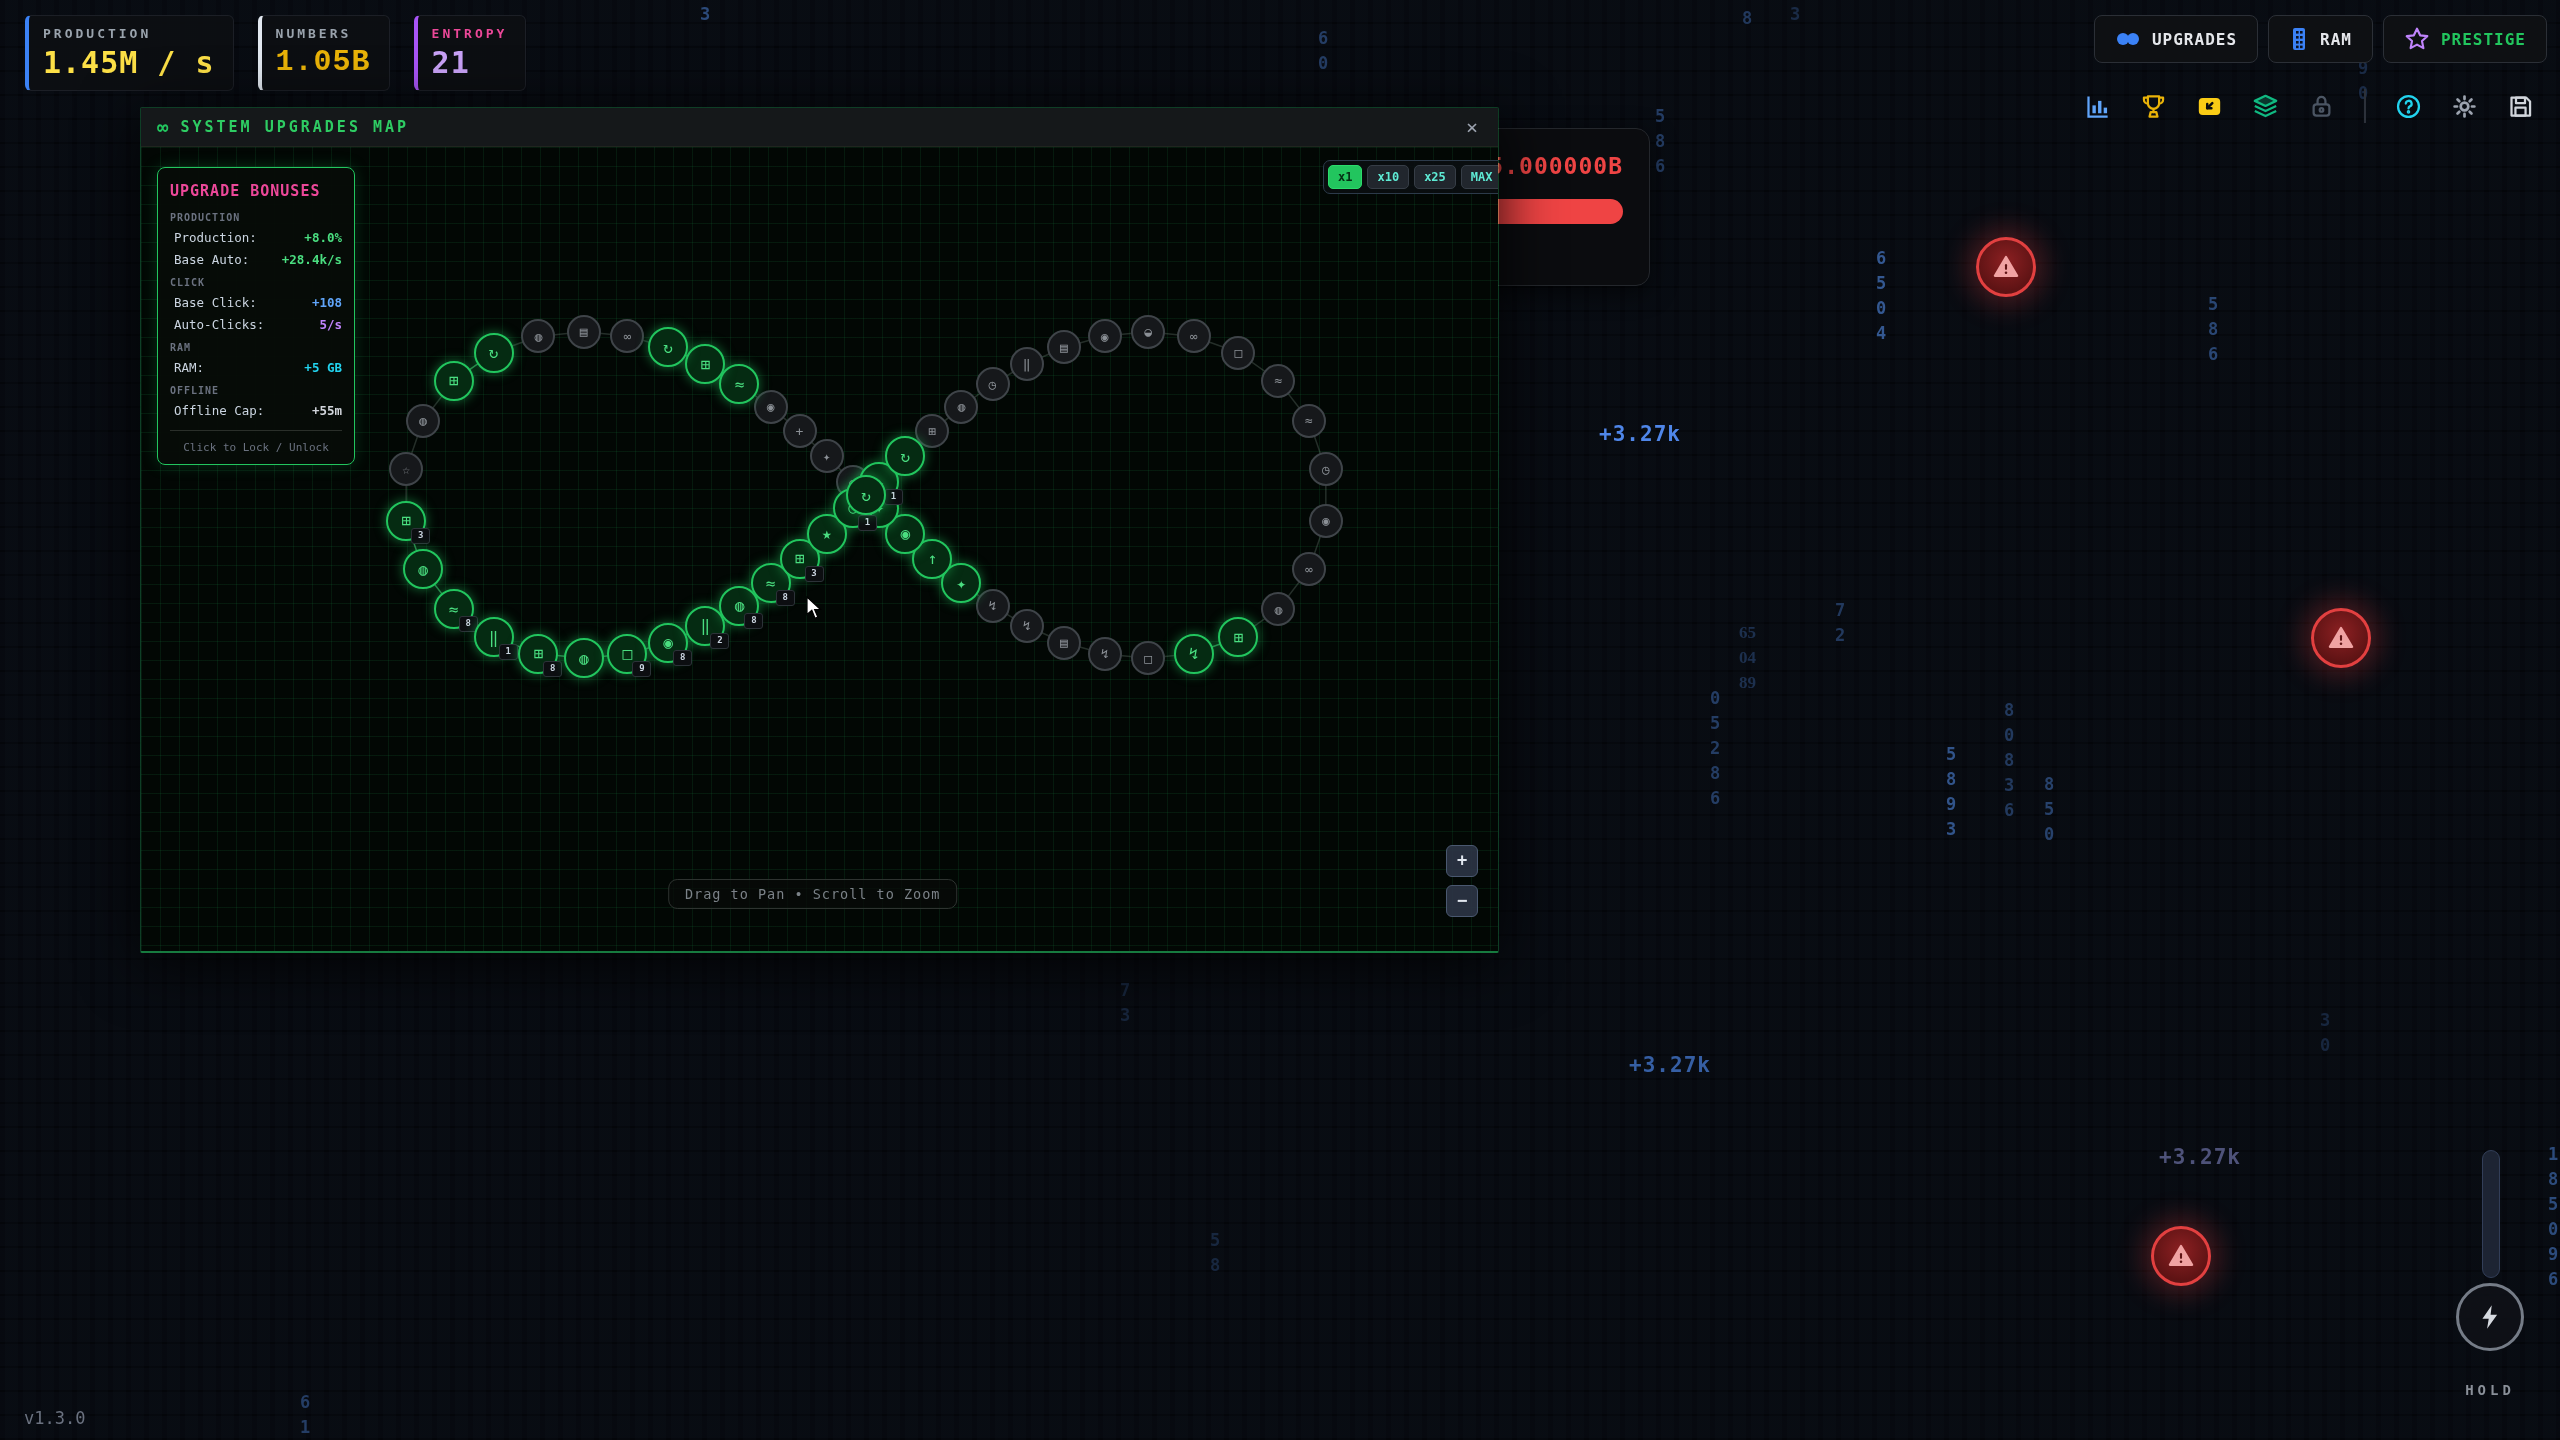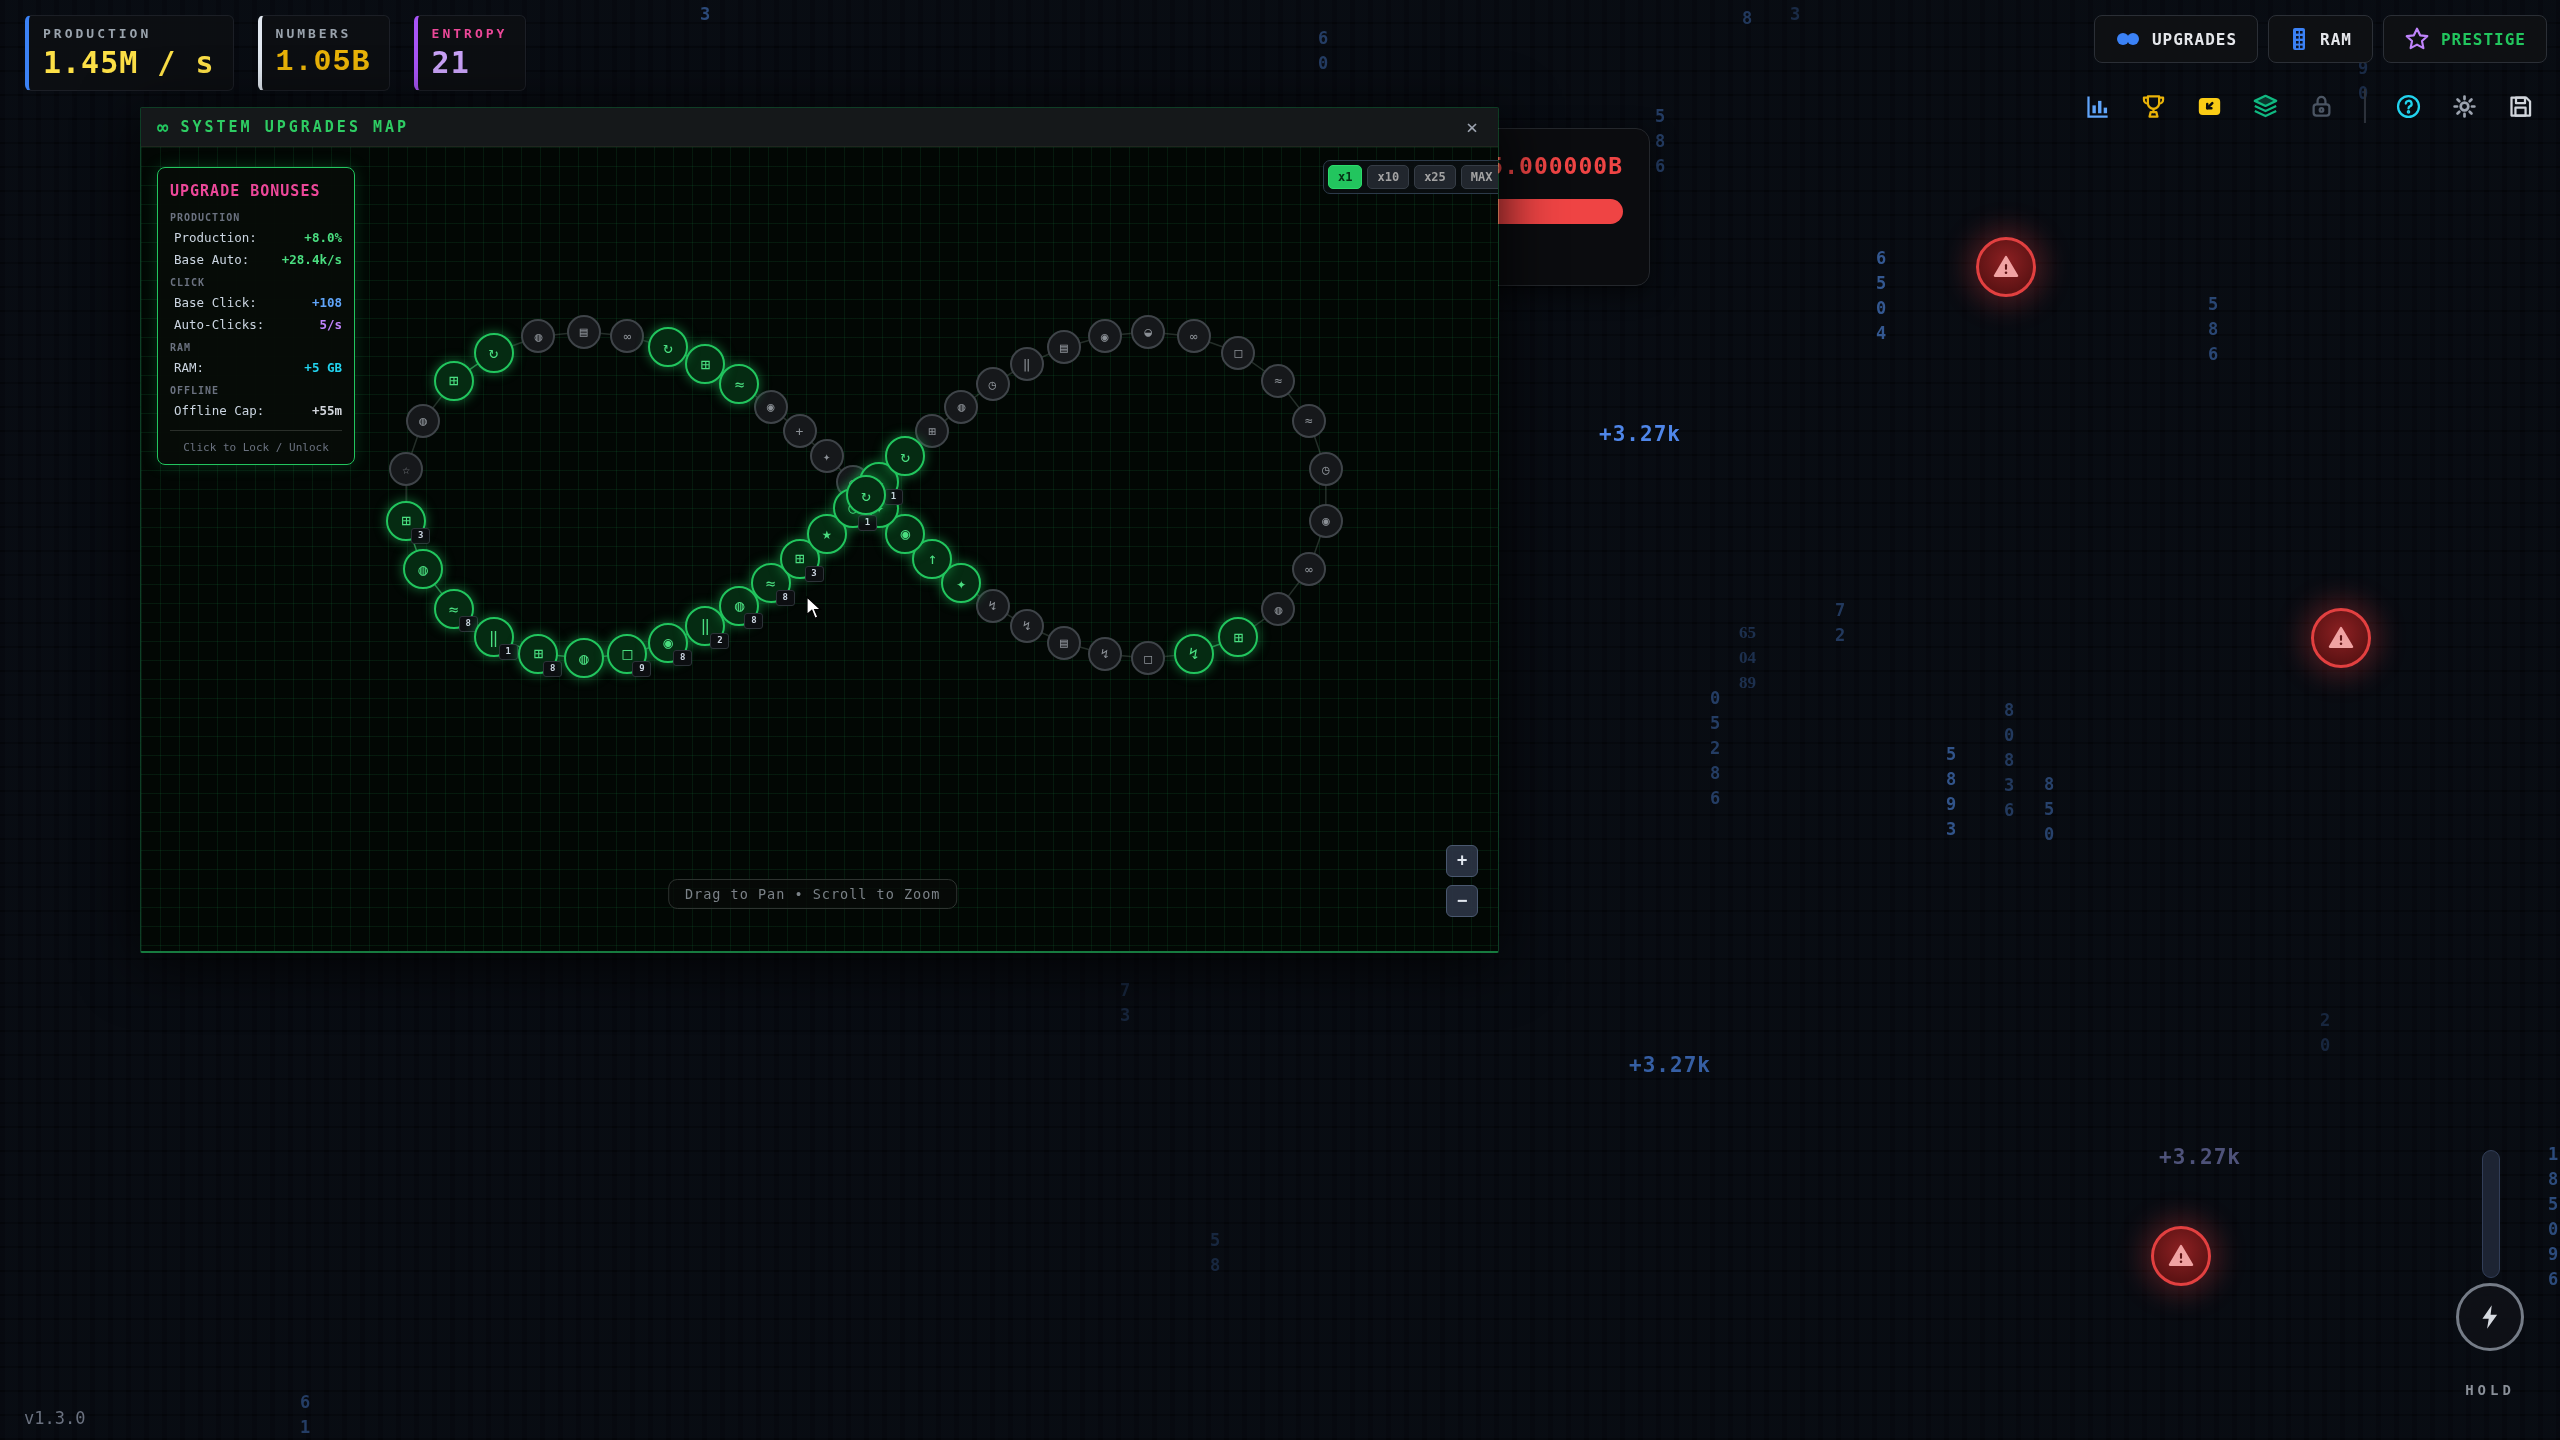--- a/index.html
+++ b/index.html
@@ -64,21 +64,21 @@
     padding:14px 12px 10px 12px;z-index:5;cursor:pointer;}
   .bonus-title{color:#ec4899;font-size:15px;font-weight:bold;letter-spacing:1px;margin-bottom:12px;}
   .bonus-section-h{color:#6b7280;font-size:10px;font-weight:bold;letter-spacing:1px;margin:10px 0 6px 0;}
   .bonus-row{display:flex;justify-content:space-between;color:#cbd5e1;font-size:12.5px;margin:7px 0 7px 4px;}
   .bonus-row .v{font-weight:bold;}
   .bonus-footer{border-top:1px solid #2a2f2a;margin-top:12px;padding-top:10px;text-align:center;
     color:#6b7280;font-size:11px;}
   
   .multipliers{position:absolute;left:1182px;top:13px;display:flex;gap:5px;background:rgba(10,14,18,.85);
     border:1px solid #2c3a4a;border-radius:7px;padding:4px;z-index:5;justify-content:center;}
-  .mult{background:#21262d;border:1px solid #363d46;border-radius:5px;color:#a3a3a3;
+  .mult{background:#21262d;border:1px solid #363d46;border-radius:5px;color:#5eead4;
     font-size:12px;font-weight:bold;padding:4px 9px;cursor:pointer;font-family:inherit;}
   .mult.active{background:#22c55e;border-color:#2bdb6b;color:#052e14;}
   
   .pan-hint{position:absolute;left:49.5%;transform:translateX(-50%);bottom:42px;
     border:1px solid #2e3330;background:rgba(8,10,8,.7);color:#7b8288;font-size:13.5px;
     padding:6px 16px;border-radius:9px;letter-spacing:1px;z-index:4;}
   .zoomctl{position:absolute;right:20px;z-index:5;width:30px;height:30px;
     background:rgba(43,52,68,.92);border:1px solid #4a5870;border-radius:6px;color:#e2e8f0;
     font-size:17px;font-weight:bold;text-align:center;line-height:28px;cursor:pointer;}
   .zoom-in{top:698px;} .zoom-out{top:738px;}
@@ -115,21 +115,21 @@
       <div class="matrix-col" style="left: 1710px; top: 686px; opacity: 0.55;">05286</div>
       <div class="matrix-col" style="left: 1739px; top: 620px; opacity: 0.4; font-family: Liberation Serif, serif;">650489</div>
       <div class="matrix-col" style="left: 1835px; top: 598px; opacity: 0.5;">72</div>
       <div class="matrix-col" style="left: 1946px; top: 742px; opacity: 0.8;">5893</div>
       <div class="matrix-col" style="left: 2004px; top: 698px; opacity: 0.5;">80836</div>
       <div class="matrix-col" style="left: 2044px; top: 772px; opacity: 0.6;">850</div>
       <div class="matrix-col" style="left: 2208px; top: 292px; opacity: 0.65;">586</div>
       <div class="matrix-col" style="left: 2548px; top: 1142px; opacity: 0.7;">185096</div>
       <div class="matrix-col" style="left: 300px; top: 1390px; opacity: 0.55;">6185</div>
       <div class="matrix-col" style="left: 1210px; top: 1228px; opacity: 0.3;">58</div>
-      <div class="matrix-col" style="left: 2320px; top: 1008px; opacity: 0.3;">20</div>
+      <div class="matrix-col" style="left: 2320px; top: 1008px; opacity: 0.3;">30</div>
       <div class="matrix-col" style="left: 205px; top: 328px; opacity: 0.28;">56</div>
       <div class="matrix-col" style="left: 2358px; top: 56px; opacity: 0.35;">90</div>
       <div class="matrix-col" style="left: 1120px; top: 978px; opacity: 0.28;">73</div>
     </div>
 
   <div class="stats-row" id="stats-row">
       <div class="stat-card" style="border-left-color: rgb(59, 130, 246);">
         <div class="stat-label" style="color: rgb(154, 163, 173);">PRODUCTION</div>
         <div class="stat-value" style="color: #fde047;">1.45M / s</div>
       </div>

